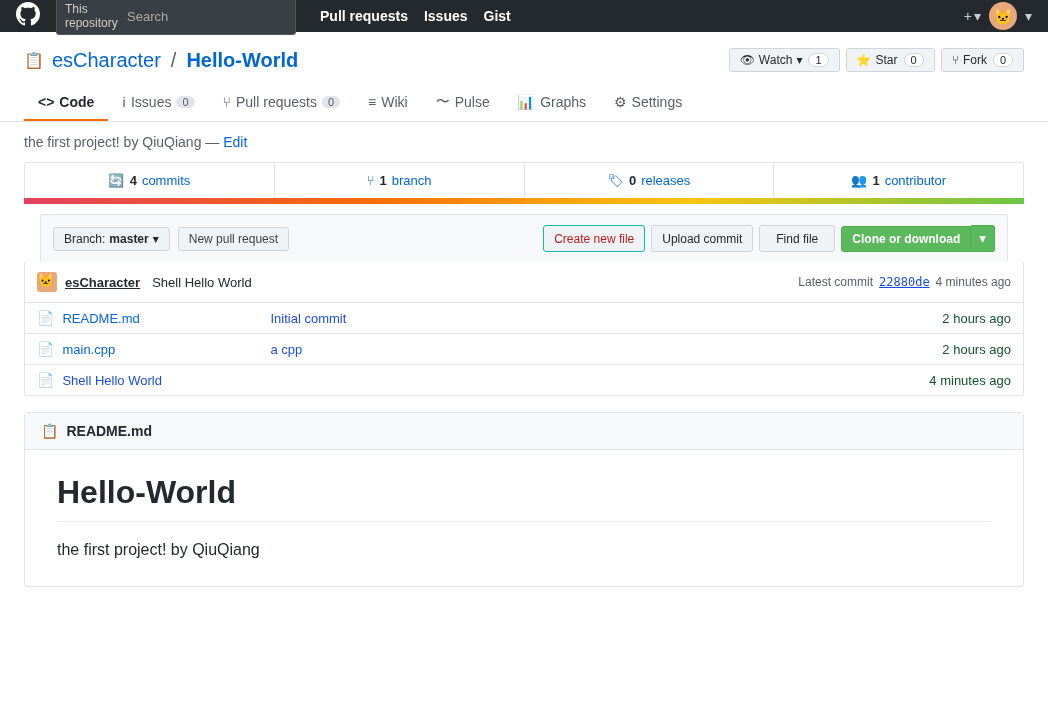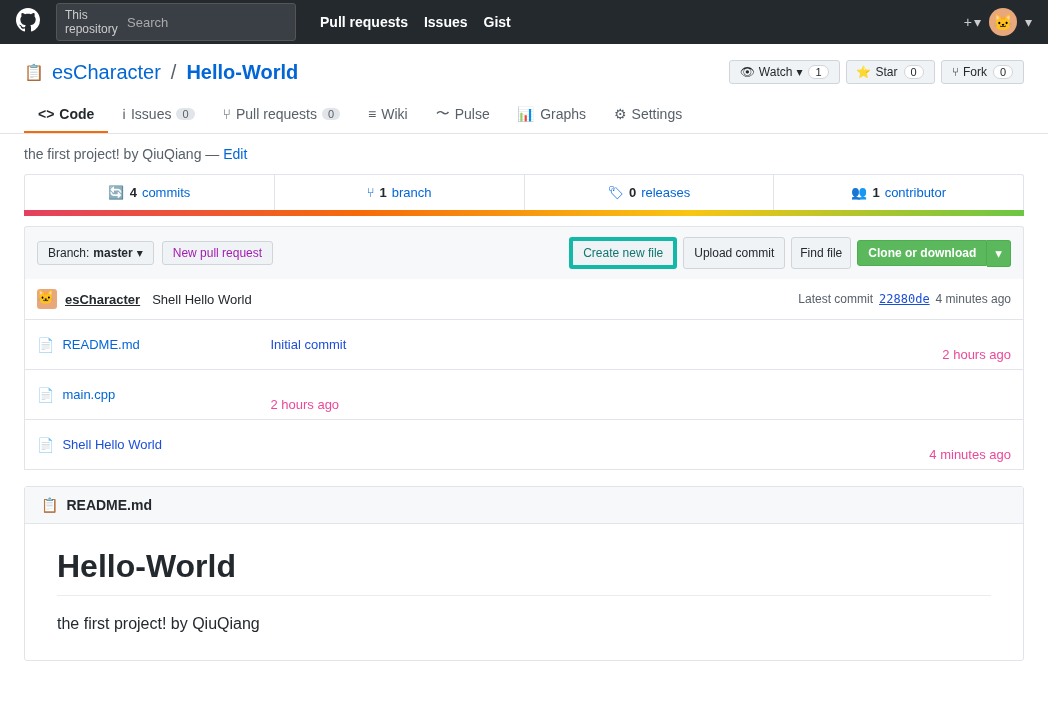--- a/index.html
+++ b/index.html
@@ -1,19 +1,19 @@
 <!DOCTYPE html>
 <html><head>
   <meta charset="utf-8">
   <style>
     * { box-sizing: border-box; margin: 0; padding: 0; }
     body { font-family: -apple-system, BlinkMacSystemFont, "Segoe UI", Helvetica, Arial, sans-serif; font-size: 14px; color: #24292e; background: #fff; }
 
     
-    .header { background: #24292e; height: 44px; display: flex; align-items: center; padding: 0 16px; gap: 16px; }
+    .header { background: #24292e; height: 32px; display: flex; align-items: center; padding: 0 16px; gap: 16px; }
     .header-logo { color: #fff; font-size: 20px; cursor: pointer; }
     .header-search { display: flex; align-items: center; background: #3a3f46; border: 1px solid #555; border-radius: 3px; padding: 4px 8px; width: 240px; gap: 6px; }
     .header-search-label { color: #ccc; font-size: 12px; }
     .header-search input { background: transparent; border: none; outline: none; color: #fff; font-size: 13px; width: 160px; }
     .header-search input::placeholder { color: #aaa; }
     .header-nav { display: flex; gap: 16px; margin-left: 8px; }
     .header-nav a { color: #fff; text-decoration: none; font-size: 14px; font-weight: 600; }
     .header-actions { margin-left: auto; display: flex; align-items: center; gap: 8px; }
     .header-icon-btn { color: #ccc; background: none; border: none; cursor: pointer; font-size: 14px; display: flex; align-items: center; gap: 2px; }
     .header-avatar { width: 28px; height: 28px; border-radius: 50%; background: #e8a87c; display: flex; align-items: center; justify-content: center; cursor: pointer; }
@@ -44,46 +44,46 @@
     .stats-bar { margin: 0 24px; border: 1px solid #e1e4e8; border-bottom: none; border-radius: 3px 3px 0 0; display: flex; }
     .stat-item { flex: 1; display: flex; align-items: center; justify-content: center; gap: 5px; padding: 10px; font-size: 13px; color: #0366d6; border-right: 1px solid #e1e4e8; cursor: pointer; text-decoration: none; }
     .stat-item:last-child { border-right: none; }
     .stat-num { font-weight: 600; color: #24292e; }
 
     
     .progress-bar { margin: 0 24px; height: 6px; background: #e1e4e8; }
     .progress-fill { height: 100%; background: linear-gradient(to right, #e4405f, #f66a0a, #f9c513, #6cc644); width: 100%; }
 
     
-    .files-toolbar { margin: 10px 24px 0; display: flex; align-items: center; gap: 8px; border: 1px solid #e1e4e8; border-bottom: none; border-radius: 3px 3px 0 0; padding: 10px 12px; background: #f6f8fa; }
+    .files-toolbar { margin: 10px 40px 0; display: flex; align-items: center; gap: 8px; border: 1px solid #e1e4e8; border-bottom: none; border-radius: 3px 3px 0 0; padding: 10px 12px; background: #f6f8fa; }
     .branch-select { display: inline-flex; align-items: center; gap: 4px; padding: 4px 10px; border: 1px solid #d1d5da; border-radius: 3px; background: #eff3f6; font-size: 12px; cursor: pointer; }
-    .new-pr-btn { padding: 4px 10px; border: 1px solid #d1d5da; border-radius: 3px; background: #eff3f6; font-size: 12px; cursor: pointer; color: #a21caf; }
+    .new-pr-btn { padding: 4px 10px; border: 1px solid #d1d5da; border-radius: 3px; background: #eff3f6; font-size: 12px; cursor: pointer; color: #404040; }
     .files-toolbar-right { margin-left: auto; display: flex; gap: 6px; }
-    .create-file-btn { padding: 5px 10px; border: 4px solid #14b8a6; border-radius: 3px; background: #eff3f6; font-size: 12px; cursor: pointer; color: #0f766e; }
+    .create-file-btn { padding: 5px 10px; border: 1px solid #14b8a6; border-radius: 3px; background: #eff3f6; font-size: 12px; cursor: pointer; color: #b91c1c; }
     .upload-btn { padding: 5px 10px; border: 1px solid #d1d5da; border-radius: 3px; background: #eff3f6; font-size: 12px; cursor: pointer; color: #24292e; }
-    .find-file-btn { padding: 5px 8px; border: 1px solid #d1d5da; border-radius: 3px; background: #eff3f6; font-size: 12px; cursor: pointer; color: #24292e; }
+    .find-file-btn { padding: 5px 16px; border: 1px solid #d1d5da; border-radius: 3px; background: #eff3f6; font-size: 12px; cursor: pointer; color: #24292e; }
     .clone-btn { padding: 5px 10px; border: 1px solid #4cae4c; border-radius: 3px 0 0 3px; background: #5cb85c; color: #fff; font-size: 12px; font-weight: 600; cursor: pointer; }
     .clone-chevron { padding: 5px 8px; border: 1px solid #4cae4c; border-left: none; border-radius: 0 3px 3px 0; background: #5cb85c; color: #fff; cursor: pointer; }
 
     
     .commit-row { margin: 0 24px; border: 1px solid #e1e4e8; border-top: none; padding: 10px 12px; display: flex; align-items: center; gap: 8px; background: #fff; }
     .commit-avatar { width: 20px; height: 20px; border-radius: 3px; background: #e8a87c; display: inline-block; vertical-align: middle; }
     .commit-author { font-weight: 600; font-size: 13px; color: #24292e; }
     .commit-msg { font-size: 13px; color: #24292e; margin-left: 4px; }
     .commit-info-right { margin-left: auto; display: flex; align-items: center; gap: 6px; color: #586069; font-size: 12px; }
     .commit-hash { color: #1d4ed8; font-family: monospace; }
 
     
     .file-table { margin: 0 24px; border: 1px solid #e1e4e8; border-top: none; }
     .file-row { display: flex; align-items: center; padding: 7px 12px; border-top: 1px solid #e1e4e8; font-size: 13px; gap: 8px; }
     .file-row:first-child { border-top: none; }
     .file-icon { color: #586069; font-size: 14px; }
     .file-name { color: #0366d6; text-decoration: none; flex: 0 0 200px; }
     .file-commit-msg { color: #1d4ed8; flex: 1; }
-    .file-time { color: #ec4899; text-align: right; margin-top: 20px; }
+    .file-time { color: #14532d; text-align: right; }
 
     
     .readme-box { margin: 16px 24px; border: 1px solid #e1e4e8; border-radius: 3px; }
     .readme-header { padding: 10px 16px; background: #f6f8fa; border-bottom: 1px solid #e1e4e8; display: flex; align-items: center; gap: 8px; font-size: 14px; font-weight: 600; }
     .readme-body { padding: 24px 32px; }
     .readme-body h1 { font-size: 32px; font-weight: 600; border-bottom: 1px solid #eaecef; padding-bottom: 10px; margin-bottom: 16px; }
     .readme-body p { color: #24292e; font-size: 16px; line-height: 1.5; }
   </style>
 </head>
 <body>
@@ -245,20 +245,21 @@
 <div class="file-table">
   <div class="file-row">
     <span class="file-icon">📄</span>
     <a href="#" class="file-name">README.md</a>
     <span class="file-commit-msg">Initial commit</span>
     <span class="file-time">2 hours ago</span>
   </div>
   <div class="file-row">
     <span class="file-icon">📄</span>
     <a href="#" class="file-name">main.cpp</a>
+    <span class="file-commit-msg">a cpp</span>
     <span class="file-time">2 hours ago</span>
   </div>
   <div class="file-row">
     <span class="file-icon">📄</span>
     <span class="file-commit-msg">Shell Hello World</span>
     <span class="file-time">4 minutes ago</span>
   </div>
 </div>
 
 <div class="readme-box">

